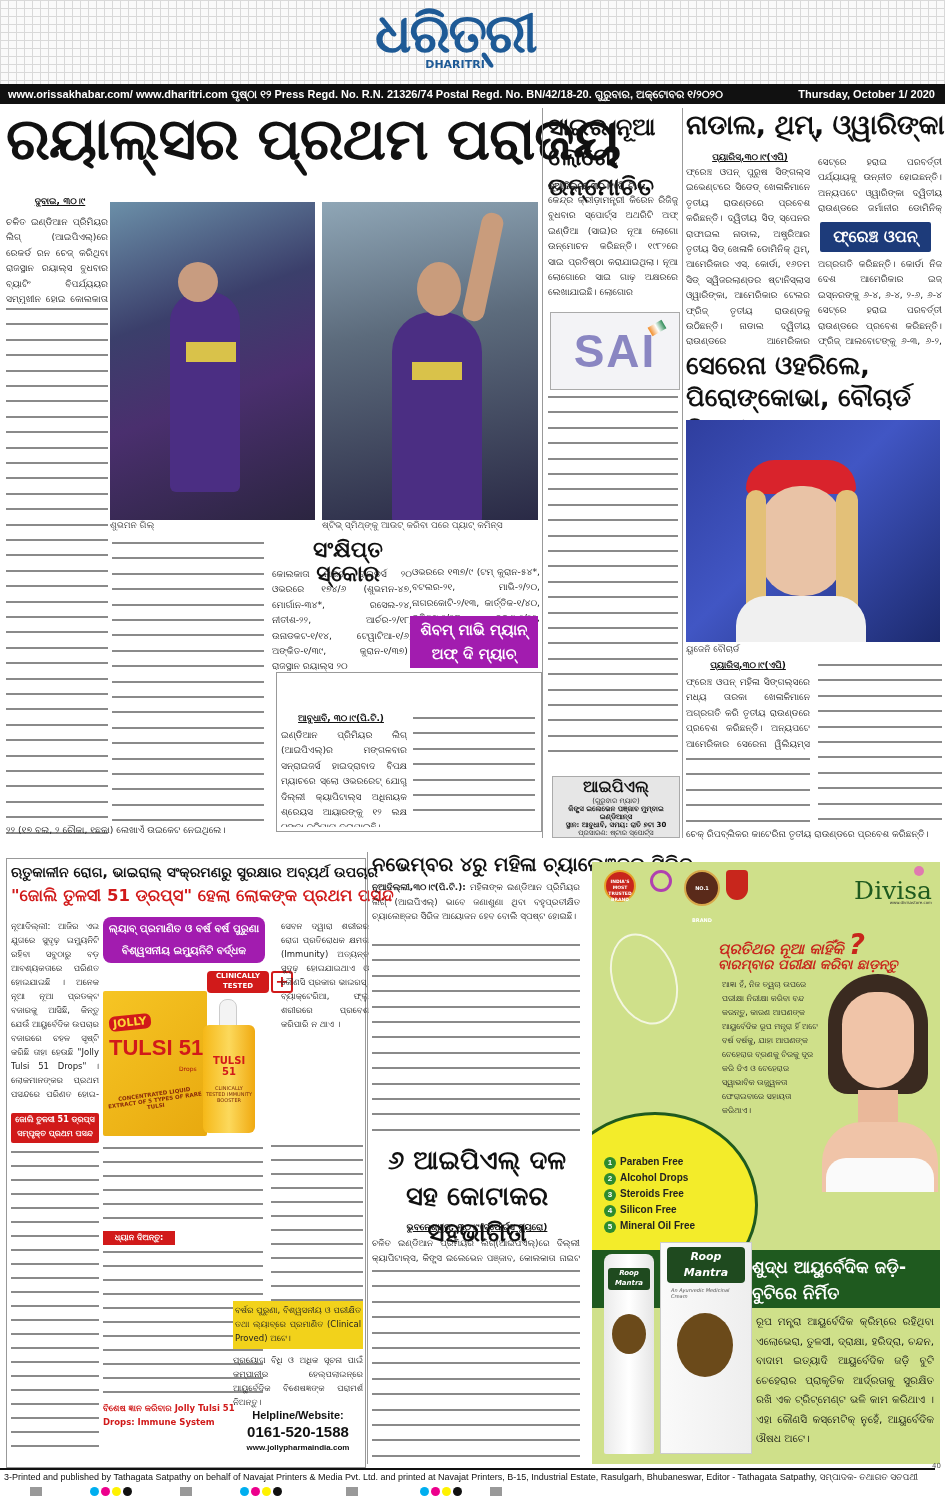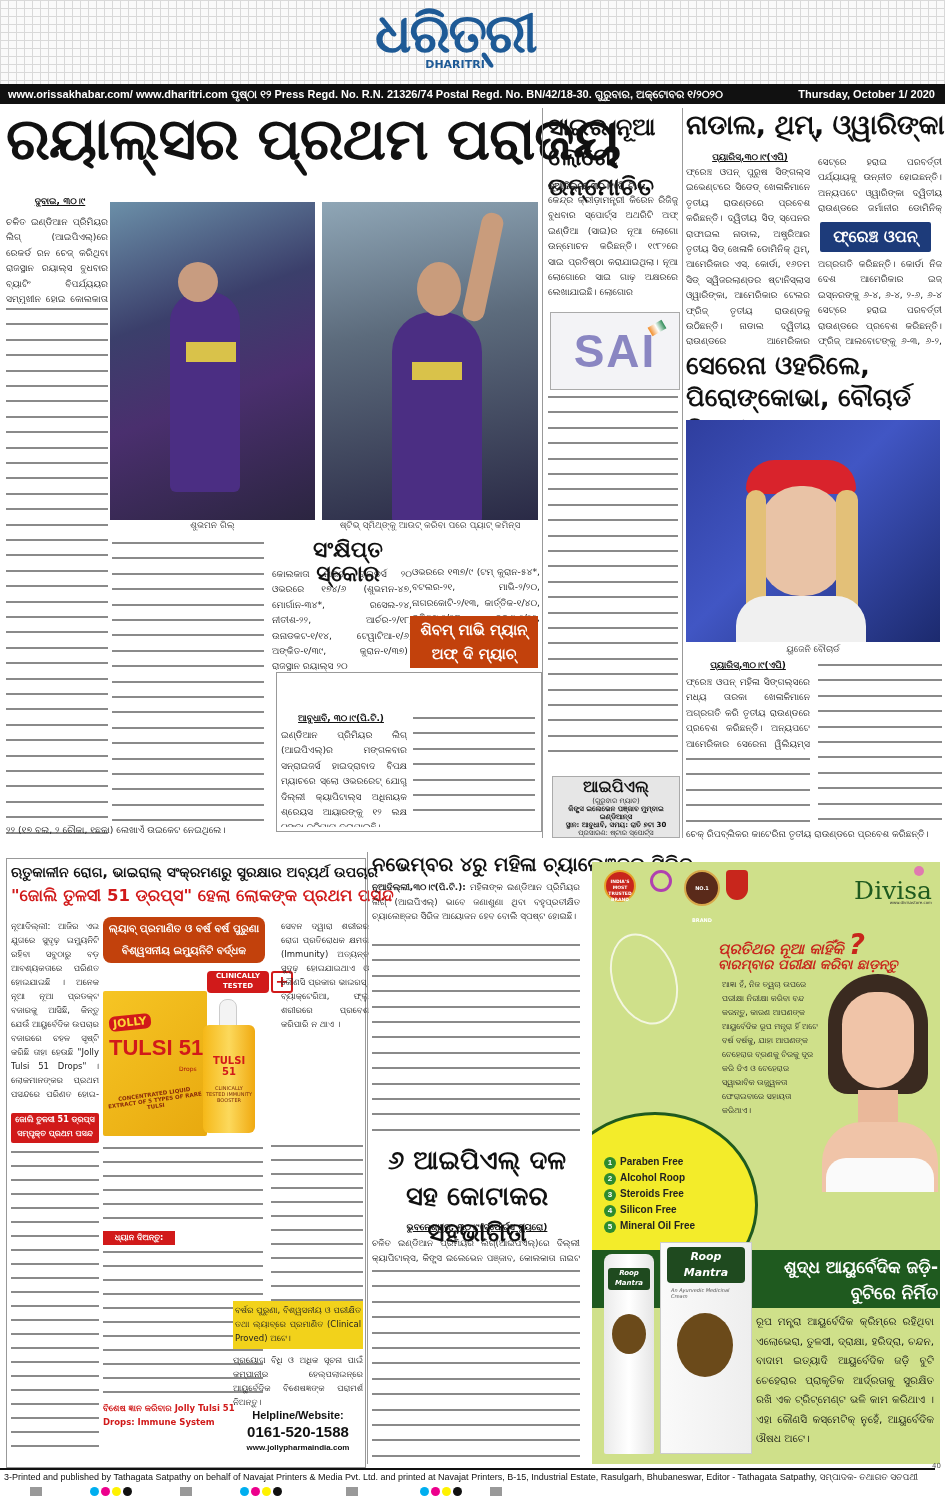--- a/index.html
+++ b/index.html
@@ -13,39 +13,39 @@
   #logo .odia{font-family:"DejaVu Serif",serif;font-size:54px;font-weight:bold;color:#1e5a96;line-height:62px;letter-spacing:-2px;}
   #logo .latin{font-size:11px;font-weight:bold;color:#1e5a96;margin-top:-6px;}
   #dateline{left:0;top:84px;width:945px;height:20px;background:#111;color:#fff;font-size:11px;font-family:"Liberation Sans",sans-serif;font-weight:bold;line-height:20px;}
   #dateline .l{position:absolute;left:8px;}
   #dateline .r{position:absolute;right:10px;}
   .headline{font-family:"DejaVu Sans",sans-serif;color:#111;line-height:1.1;}
   .body-text{font-size:9.2px;line-height:15.4px;color:#222;text-align:justify;}
   .col{overflow:hidden;}
   .rule-v{background:#999;width:1px;}
   .photo{background:#333;overflow:hidden;}
-  .caption{font-size:9px;color:#333;text-align:center;}
+  .caption{font-size:9px;color:#333;text-align:left;}
   .dateline-small{font-size:9px;font-weight:bold;text-align:center;text-decoration:underline;}
-  .boxed-dark{background:#c2410c;color:#fff;text-align:center;font-weight:bold;}
+  .boxed-dark{background:#a21caf;color:#fff;text-align:center;font-weight:bold;}
   .boxed-blue{background:#1d3b7a;color:#fff;text-align:center;font-weight:bold;}
   .ad-border{border:1px solid #999;}
   .filltext{background:repeating-linear-gradient(#fff 0 4px,#8a8a8a 4px 6px,#fff 6px 15.4px);}
   .filltext-tight{background:repeating-linear-gradient(#fff 0 4px,#8a8a8a 4px 6px,#fff 6px 14px);}
 </style>
 </head>
 <body>
 
 <div id="masthead" class="abs">
   <div id="logo" class="abs">
     <div class="odia">ଧରିତ୍ରୀ</div>
     <div class="latin">DHARITRI</div>
   </div>
 </div>
 <div id="dateline" class="abs">
-  <span class="l">www.orissakhabar.com/ www.dharitri.com ପୃଷ୍ଠା ୧୨ Press Regd. No. R.N. 21326/74 Postal Regd. No. BN/42/18-30. ଗୁରୁବାର, ଅକ୍ଟୋବର ୧/୨୦୨୦</span>
+  <span class="l">www.orissakhabar.com/ www.dharitri.com ପୃଷ୍ଠା ୧୨ Press Regd. No. R.N. 21326/74 Postal Regd. No. BN/42/18-20. ଗୁରୁବାର, ଅକ୍ଟୋବର ୧/୨୦୨୦</span>
   <span class="r">Thursday, October 1/ 2020</span>
 </div>
 
 <div class="abs headline" style="left:6px;top:108px;width:530px;height:80px;font-size:58px;font-weight:bold;letter-spacing:-1px;white-space:nowrap;">ରୟାଲ୍ସର ପ୍ରଥମ ପରାଜୟ</div>
 
 <div class="abs dateline-small" style="left:10px;top:196px;width:100px;">ଦୁବାଇ, ୩୦।୯</div>
 <div class="abs col" style="left:6px;top:214px;width:102px;height:620px;">
   <div class="body-text" style="height:90px;overflow:hidden;">ଚଳିତ ଇଣ୍ଡିଆନ ପ୍ରିମିୟର ଲିଗ୍ (ଆଇପିଏଲ୍)ରେ ରେକର୍ଡ ରନ ଚେଜ୍ କରିଥିବା ରାଜସ୍ଥାନ ରୟାଲ୍ସ ବୁଧବାର ବ୍ୟାଟିଂ ବିପର୍ଯ୍ୟୟର ସମ୍ମୁଖୀନ ହୋଇ କୋଲକାତା ନାଇଟ ରାଇଡର୍ସଠାରୁ ଆଶ୍ଚର୍ଯ୍ୟଜନକ ଭାବେ ୩୭ ରନରେ ପରାଜିତ ହୋଇଛି।</div>
   <div class="filltext" style="height:530px;"></div>
 </div>
@@ -195,28 +195,28 @@
     <div style="position:absolute;left:16px;top:2px;width:100px;height:120px;background:#3a2a20;border-radius:50px 50px 20px 20px;"></div>
     <div style="position:absolute;left:30px;top:20px;width:72px;height:96px;background:#f0c4a8;border-radius:36px 36px 40px 40px;"></div>
     <div style="position:absolute;left:46px;top:118px;width:40px;height:40px;background:#eab89a;"></div>
     <div style="position:absolute;left:10px;top:150px;width:116px;height:70px;background:#f0c4a8;border-radius:40px 40px 0 0;"></div>
     <div style="position:absolute;left:14px;top:186px;width:108px;height:34px;background:#fafafa;border-radius:20px 20px 0 0;"></div>
   </div>
 
   <div style="position:absolute;left:-40px;top:250px;width:200px;height:180px;background:#f3ec2a;border-radius:50%;border:3px solid #1f5a1f;"></div>
   <div style="position:absolute;left:12px;top:292px;width:150px;font-family:'Liberation Sans',sans-serif;font-weight:bold;font-size:10px;color:#222;line-height:16px;">
     <div><span style="display:inline-block;width:12px;height:12px;border-radius:50%;background:#2e8b2e;color:#fff;font-size:8px;line-height:12px;text-align:center;margin-right:4px;">1</span><span>Paraben Free</span></div>
-    <div><span style="display:inline-block;width:12px;height:12px;border-radius:50%;background:#2e8b2e;color:#fff;font-size:8px;line-height:12px;text-align:center;margin-right:4px;">2</span><span>Alcohol Roop</span></div>
+    <div><span style="display:inline-block;width:12px;height:12px;border-radius:50%;background:#2e8b2e;color:#fff;font-size:8px;line-height:12px;text-align:center;margin-right:4px;">2</span><span>Alcohol Drops</span></div>
     <div><span style="display:inline-block;width:12px;height:12px;border-radius:50%;background:#2e8b2e;color:#fff;font-size:8px;line-height:12px;text-align:center;margin-right:4px;">3</span><span>Steroids Free</span></div>
     <div><span style="display:inline-block;width:12px;height:12px;border-radius:50%;background:#2e8b2e;color:#fff;font-size:8px;line-height:12px;text-align:center;margin-right:4px;">4</span><span>Silicon Free</span></div>
     <div><span style="display:inline-block;width:12px;height:12px;border-radius:50%;background:#2e8b2e;color:#fff;font-size:8px;line-height:12px;text-align:center;margin-right:4px;">5</span><span>Mineral Oil Free</span></div>
   </div>
 
   <div style="position:absolute;left:0;top:388px;width:348px;height:58px;background:#1f5a1f;"></div>
-  <div style="position:absolute;left:160px;top:392px;width:186px;color:#fff;font-size:17px;font-weight:bold;line-height:26px;text-align:right;">ଶୁଦ୍ଧ ଆୟୁର୍ବେଦିକ ଜଡ଼ି-ବୁଟିରେ ନିର୍ମିତ</div>
+  <div style="position:absolute;left:160px;top:392px;width:186px;color:#fff;font-size:17px;font-weight:bold;line-height:26px;text-align:left;">ଶୁଦ୍ଧ ଆୟୁର୍ବେଦିକ ଜଡ଼ି-ବୁଟିରେ ନିର୍ମିତ</div>
 
   <div style="position:absolute;left:12px;top:392px;width:50px;height:200px;background:linear-gradient(90deg,#eaeaea,#fff,#e5e5e5);border-radius:8px 8px 2px 2px;">
     <div style="position:absolute;left:4px;top:14px;width:42px;height:22px;background:#1f4a1f;color:#fff;font-size:7px;font-style:italic;font-weight:bold;text-align:center;line-height:10px;border-radius:3px;">Roop Mantra</div>
     <div style="position:absolute;left:8px;top:60px;width:34px;height:40px;border-radius:50%;background:#6b4a1a;"></div>
   </div>
   <div style="position:absolute;left:68px;top:380px;width:90px;height:210px;background:linear-gradient(90deg,#fafafa,#eeeeee);border:1px solid #ccc;">
     <div style="position:absolute;left:6px;top:4px;width:78px;height:36px;background:#1f4a1f;color:#fff;font-size:11px;font-style:italic;font-weight:bold;text-align:center;line-height:16px;border-radius:4px;padding-top:2px;box-sizing:border-box;">Roop Mantra</div>
     <div style="position:absolute;left:10px;top:44px;width:70px;font-size:5px;font-style:italic;color:#555;">An Ayurvedic Medicinal Cream</div>
     <div style="position:absolute;left:16px;top:70px;width:56px;height:64px;border-radius:50%;background:#6b4a1a;"></div>
   </div>

